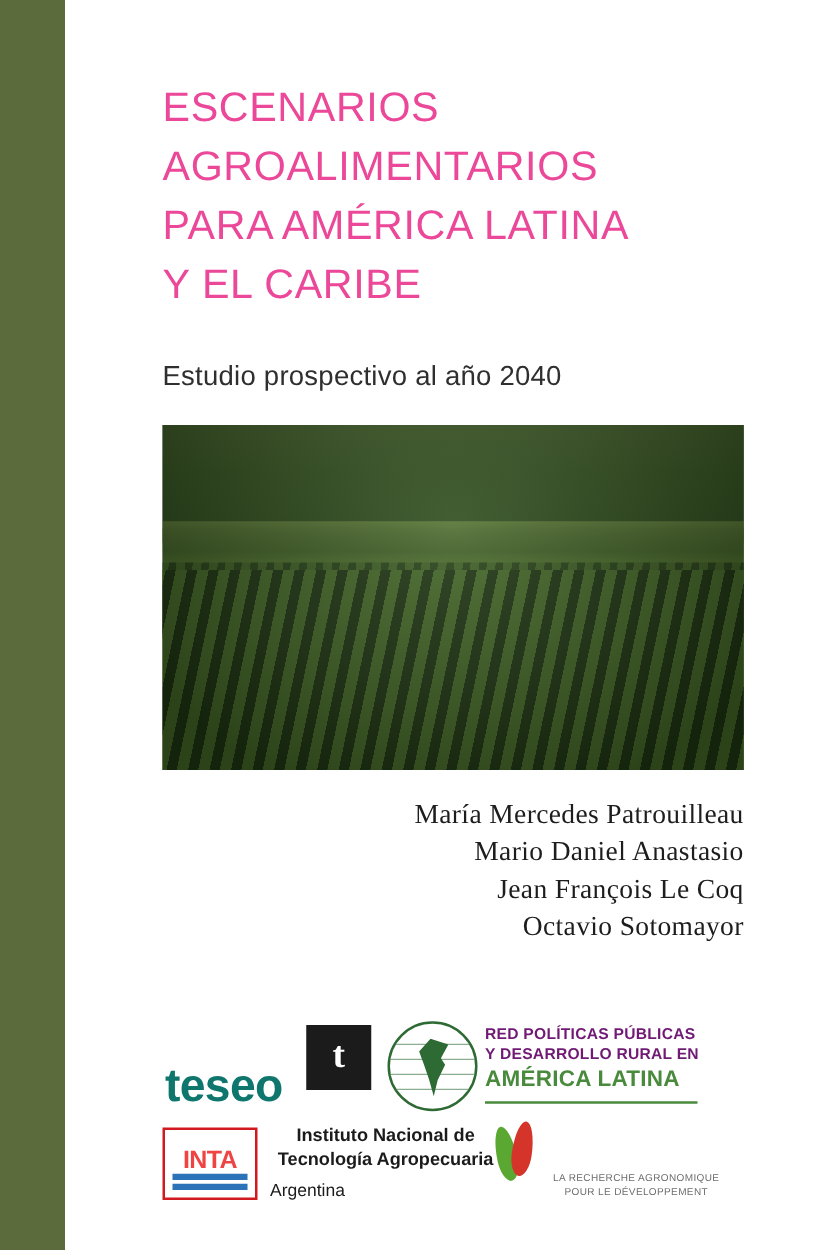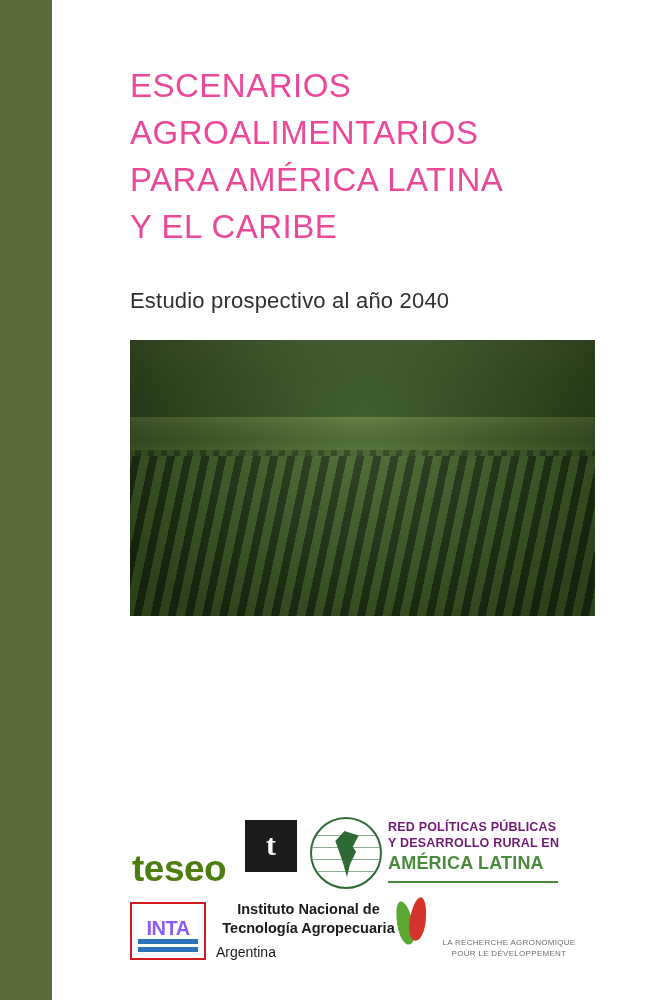--- a/index.html
+++ b/index.html
@@ -174,21 +174,21 @@
     font-size: 30px;
     font-weight: 700;
   }
   .teseo-word {
     position: absolute;
     left: 0;
     bottom: 0;
     font-family: "Liberation Sans", sans-serif;
     font-size: 37px;
     font-weight: 700;
-    color: #4d7c0f;
+    color: #0f766e;
     letter-spacing: -0.5px;
   }
   
   .red-logo {
     position: absolute;
     left: 258px;
     top: 18px;
     width: 255px;
     height: 78px;
   }
@@ -271,21 +271,21 @@
     box-sizing: border-box;
   }
   .inta-mark .word {
     position: absolute;
     left: 50%;
     top: 13px;
     transform: translateX(-50%);
     font-family: "Liberation Sans", sans-serif;
     font-size: 20px;
     font-weight: 700;
-    color: #8b5cf6;
+    color: #ef4444;
     letter-spacing: -0.5px;
     text-align: center;
   }
   .inta-mark .bar {
     position: absolute;
     left: 6px;
     right: 6px;
     height: 5px;
     background: #2b72b8;
   }
@@ -391,20 +391,26 @@
 
     <div class="photo">
       <div class="photo-sky"></div>
       <div class="photo-mid"></div>
       <div class="photo-strip"></div>
       <div class="photo-field2"></div>
       <div class="photo-field"></div>
       <div class="photo-shade"></div>
     </div>
 
+    <div class="authors">
+      <div class="author">María Mercedes Patrouilleau</div>
+      <div class="author">Mario Daniel Anastasio</div>
+      <div class="author">Jean François Le Coq</div>
+      <div class="author">Octavio Sotomayor</div>
+    </div>
 
   </div>
 
   <div class="logos">
 
     <div class="teseo">
       <div class="teseo-square">
         <span>t</span>
       </div>
       <div class="teseo-word">teseo</div>

